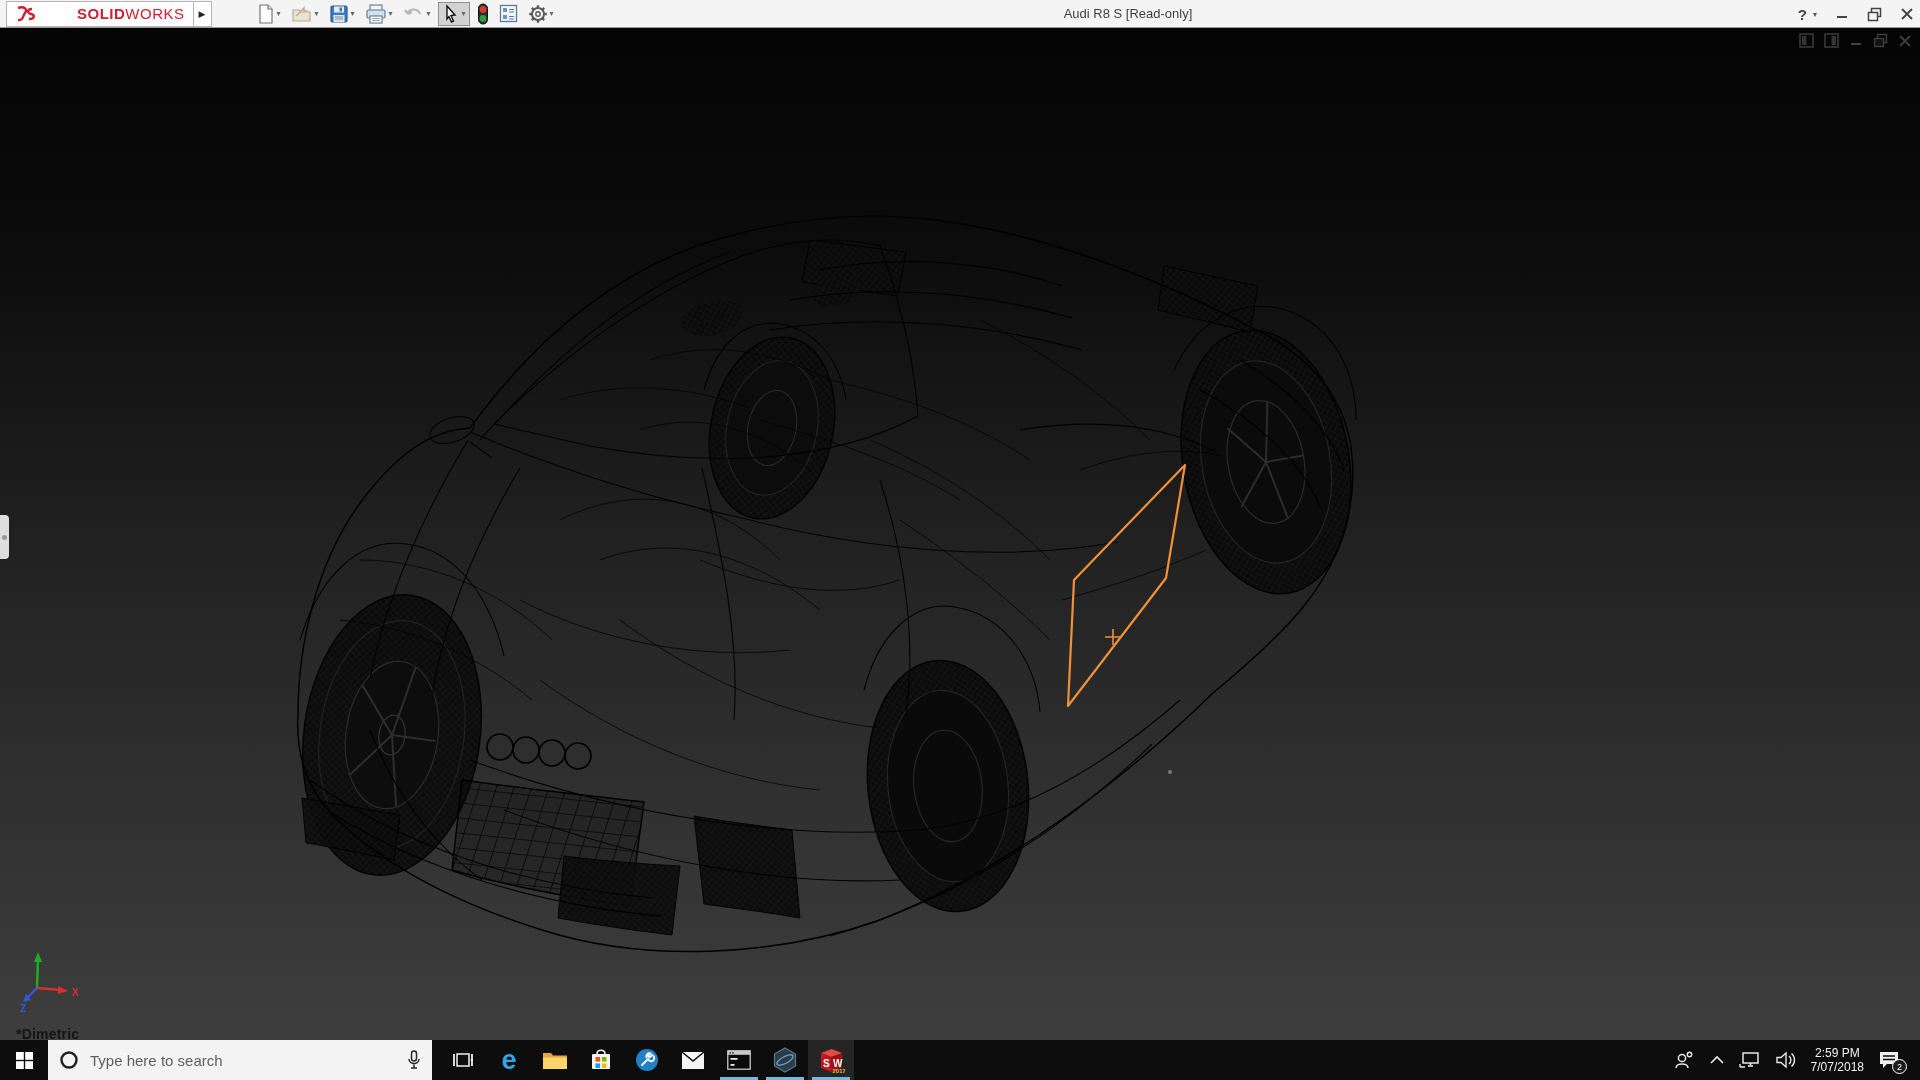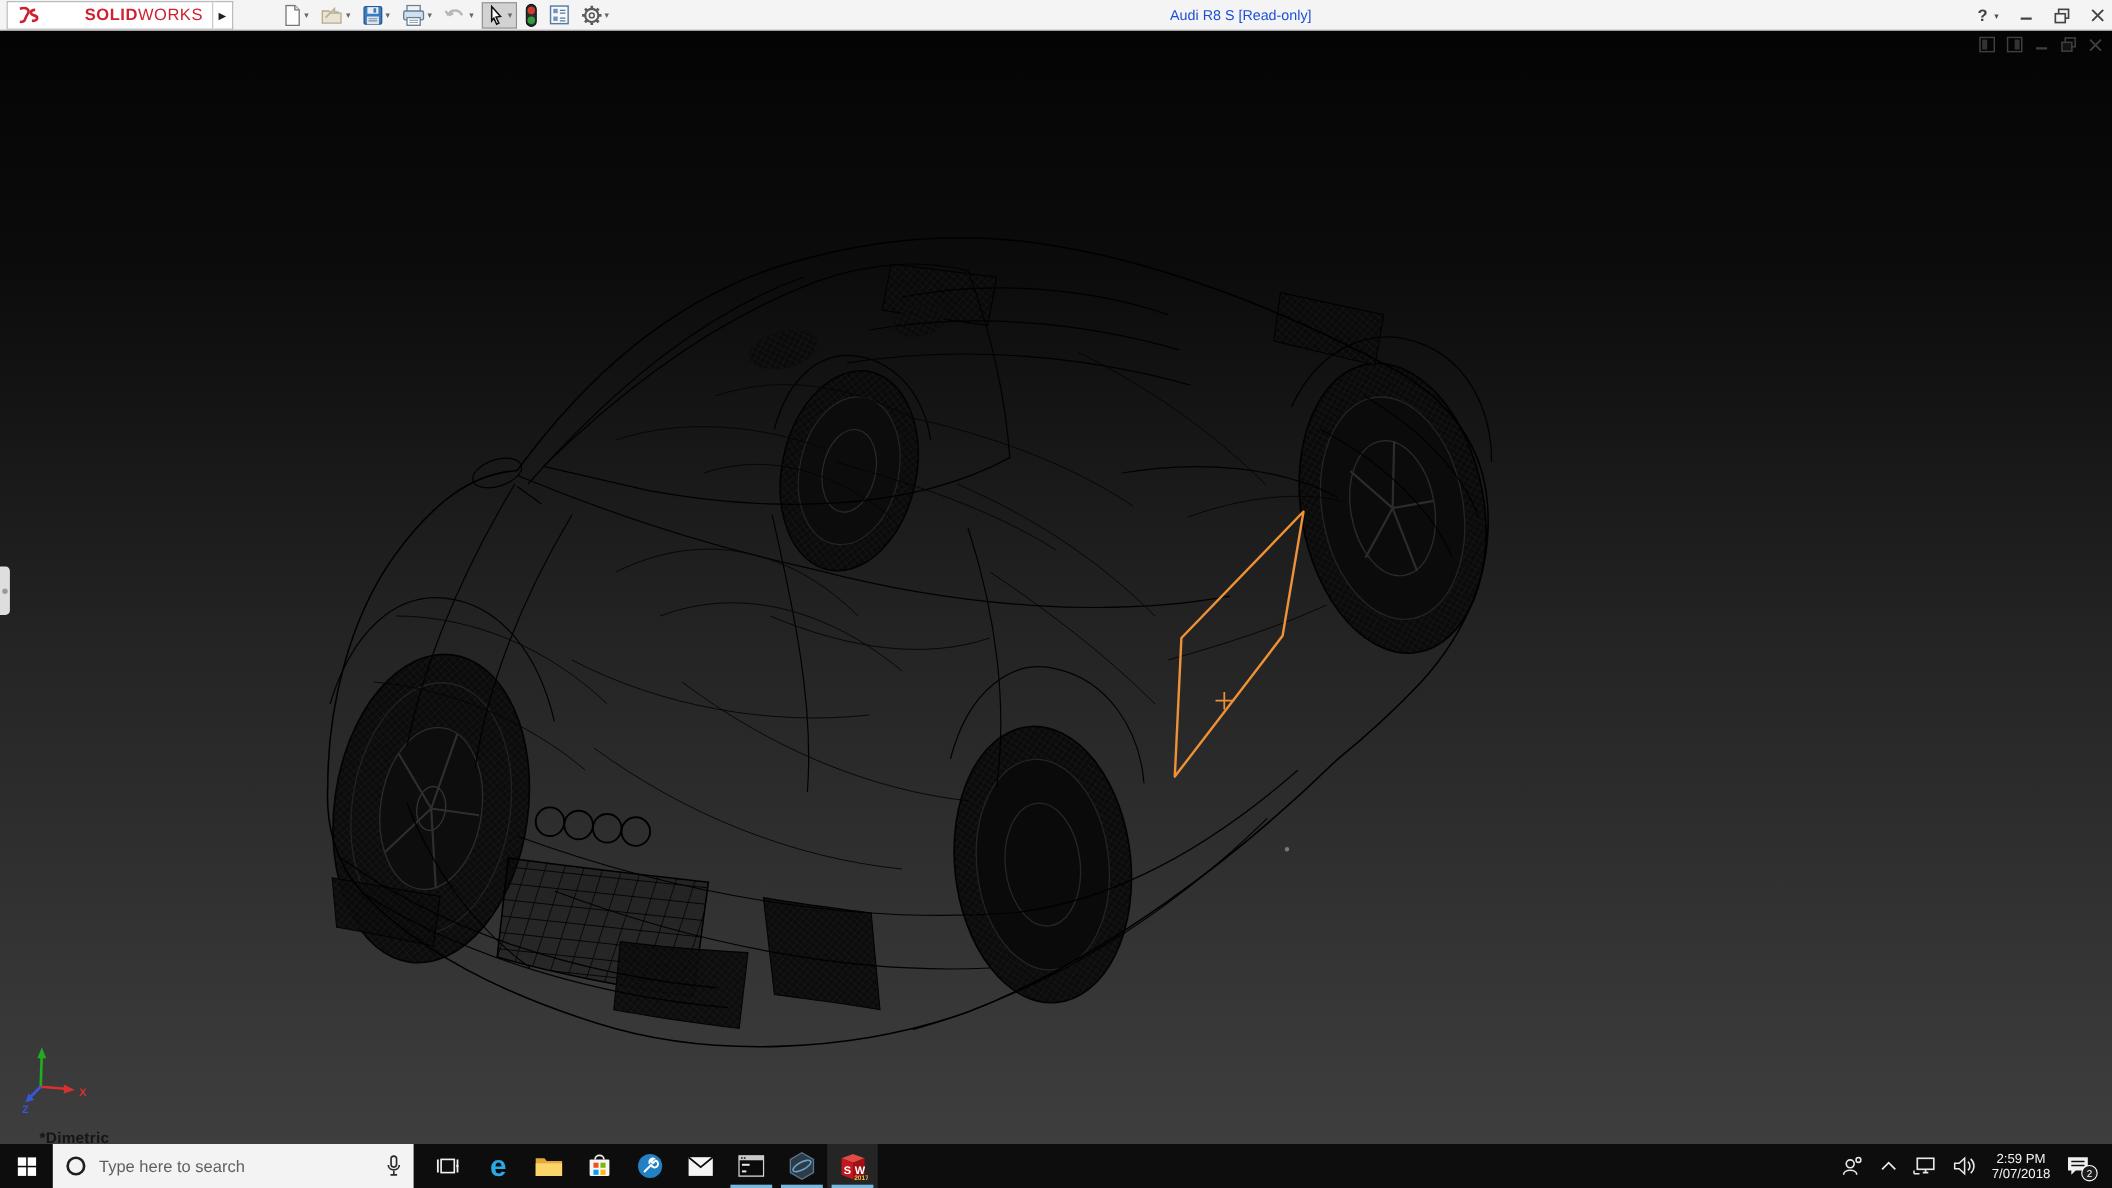--- a/index.html
+++ b/index.html
@@ -17,45 +17,45 @@
   .logo-text .b { font-weight:bold; }
   .flyout-btn { width:18px; height:26px; border:1px solid #b5b5b5; border-left:none;
                 background:#fff; display:flex; align-items:center; justify-content:center;
                 font-size:9px; color:#222; }
   .toolbar { display:flex; align-items:center; margin-left:40px; height:28px; }
   .tbtn { display:flex; align-items:center; height:24px; padding:0 3px; margin:0 2px; }
   .tbtn svg { display:block; }
   .caret { font-size:8px; color:#666; margin-left:2px; }
   .tbtn.pressed { background:#d2d2d2; border:1px solid #8f8f8f; }
   .win-title { position:absolute; left:1128px; top:0; transform:translateX(-50%);
-               line-height:28px; font-size:13px; color:#1d4ed8; white-space:nowrap; }
+               line-height:28px; font-size:13px; color:#404040; white-space:nowrap; }
   .winctl { position:absolute; right:6px; top:0; height:28px; display:flex; align-items:center; gap:18px; }
   .winctl .help { font-size:15px; font-weight:bold; color:#444; }
   .winctl .hcaret { font-size:8px; color:#555; margin-left:-12px; }
   .winctl svg { display:block; }
 
   
   .viewport { position:absolute; top:28px; left:0; width:1920px; height:1012px;
               background:linear-gradient(#040404 0%, #0c0c0c 22%, #242424 55%, #3e3e3e 100%);
               overflow:hidden; z-index:10; }
   .viewport svg.scene { position:absolute; top:0; left:0; }
   .child-controls { position:absolute; top:5px; right:8px; display:flex; gap:10px; opacity:.85; }
   .child-controls svg { display:block; }
   .panel-tab { position:absolute; left:0; top:487px; width:9px; height:44px;
                background:#dedede; border-radius:0 4px 4px 0;
                display:flex; align-items:center; justify-content:center; }
   .panel-tab .dot { width:5px; height:5px; border-radius:50%; background:#9a9a9a; }
   .orientation { position:absolute; left:16px; top:998px; font-size:14px; font-weight:bold;
-                 color:#151515; letter-spacing:.2px;margin-left:20px; }
+                 color:#151515; letter-spacing:.2px; }
 
   
   .taskbar { position:absolute; bottom:0; left:0; width:1920px; height:40px;
              background:#0d0d0d; z-index:40; display:flex; align-items:stretch; }
   .start-btn { width:48px; display:flex; align-items:center; justify-content:center; }
-  .search-box { width:328px; background:#f3f3f3; display:flex; align-items:center; padding:0 10px; }
+  .search-box { width:384px; background:#f3f3f3; display:flex; align-items:center; padding:0 10px; }
   .search-box input { flex:1; border:none; outline:none; background:transparent;
                       font-size:15px; color:#555; font-family:"Liberation Sans",sans-serif; }
   .search-box input::placeholder { color:#5f5f5f; opacity:1; }
   .tb-icons { display:flex; align-items:stretch; margin-left:8px; }
   .tb-btn { width:46px; display:flex; align-items:center; justify-content:center; position:relative; }
   .tb-btn.running::after { content:""; position:absolute; bottom:0; left:4px; right:4px;
                            height:3px; background:#76b9e0; }
   .tb-btn.active-app { background:rgba(255,255,255,.10); }
   .tray { margin-left:auto; display:flex; align-items:center; gap:14px; padding-right:20px; }
   .tray svg { display:block; }

